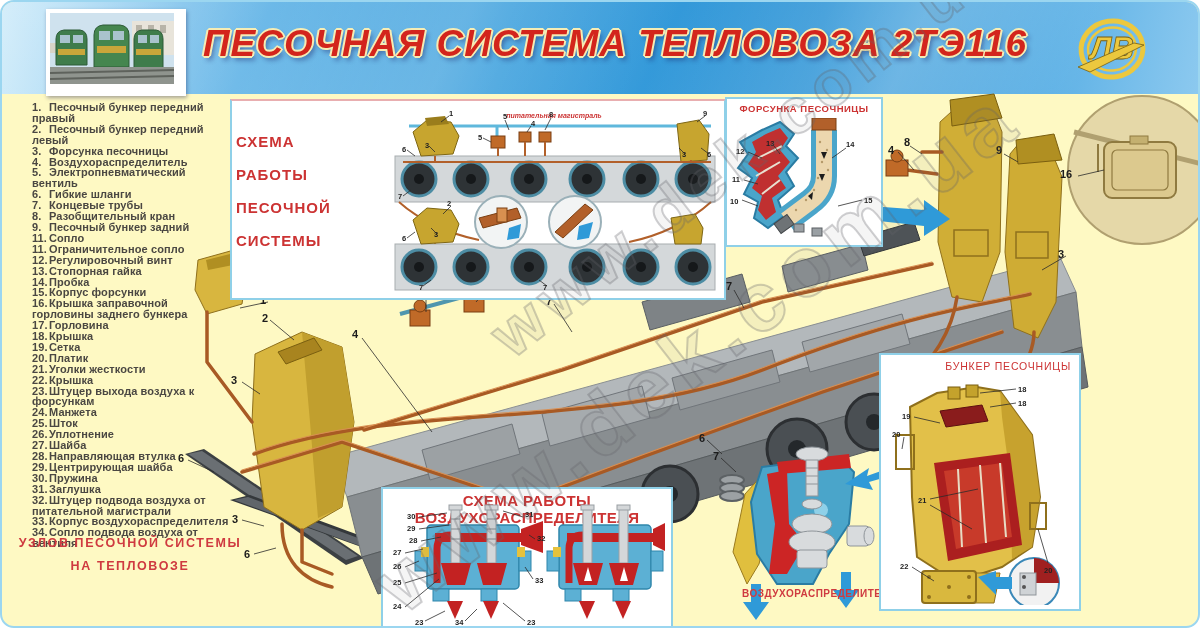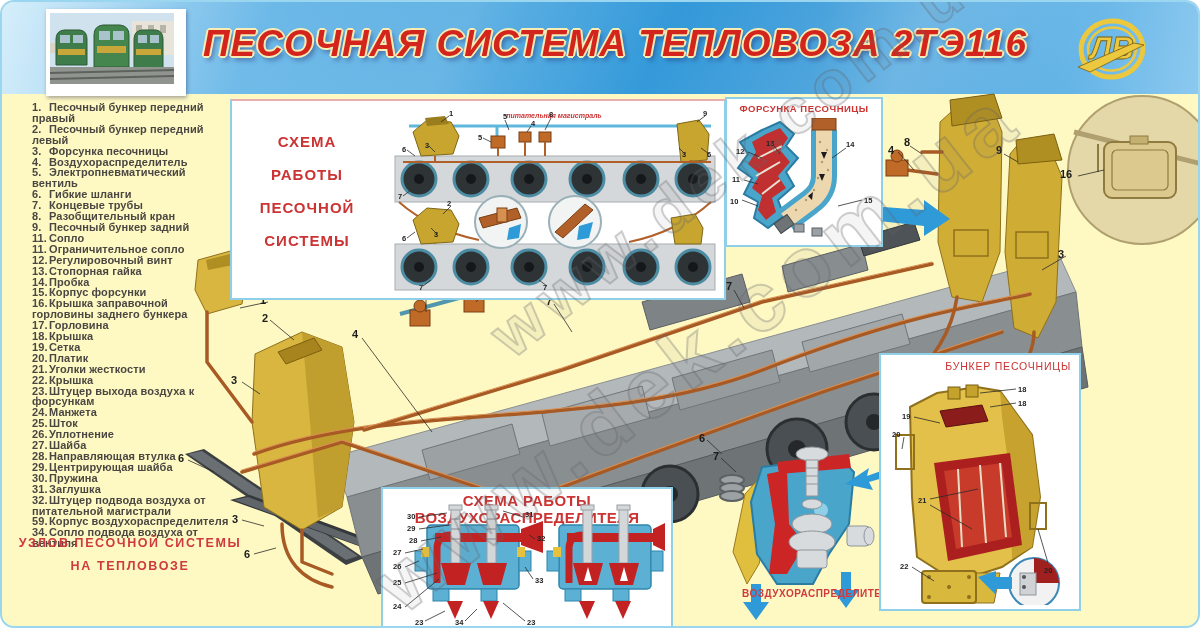--- a/index.html
+++ b/index.html
@@ -38,21 +38,21 @@
     position:absolute;left:16px;top:530px;width:224px;text-align:center;
     color:#cf3a40;font-weight:bold;font-size:12.5px;line-height:23px;letter-spacing:1.6px;
   }
   
   .inset{position:absolute;background:#fff;border:2px solid #8fd0e8;z-index:5;}
   .inset-scheme{left:228px;top:97px;width:492px;height:197px;border-top-color:#e9aeb0;}
   .inset-nozzle{left:723px;top:95px;width:154px;height:146px;}
   .inset-bunker{left:877px;top:351px;width:198px;height:254px;}
   .inset-avr{left:379px;top:485px;width:288px;height:140px;}
   .scheme-title{
-    position:absolute;left:4px;top:24px;width:142px;text-align:center;
+    position:absolute;left:4px;top:24px;width:142px;
     color:#cc3333;font-weight:bold;font-size:15px;line-height:33px;letter-spacing:1px;
   }
   .nozzle-title{position:absolute;left:0;right:0;top:4px;text-align:center;
     color:#cc3333;font-weight:bold;font-size:9.5px;letter-spacing:.5px;}
   .bunker-title{position:absolute;right:8px;top:5px;
     color:#cc3333;font-weight:normal;font-size:10.5px;letter-spacing:.8px;}
   .avr-title{position:absolute;left:0;right:0;top:3px;text-align:center;
     color:#cc3333;font-weight:bold;font-size:15px;letter-spacing:.4px;}
   .avr-caption{position:absolute;left:740px;top:586px;z-index:4;
     color:#cf3a40;font-weight:bold;font-size:10px;letter-spacing:.5px;}
@@ -172,21 +172,21 @@
       <li class="part"><span class="pn">28.</span><span class="pt">Направляющая втулка</span></li>
 
       <li class="part"><span class="pn">29.</span><span class="pt">Центрирующая шайба</span></li>
 
       <li class="part"><span class="pn">30.</span><span class="pt">Пружина</span></li>
 
       <li class="part"><span class="pn">31.</span><span class="pt">Заглушка</span></li>
 
       <li class="part"><span class="pn">32.</span><span class="pt">Штуцер подвода воздуха от питательной магистрали</span></li>
 
-      <li class="part"><span class="pn">59.</span><span class="pt">Корпус воздухораспределителя</span></li>
+      <li class="part"><span class="pn">33.</span><span class="pt">Корпус воздухораспределителя</span></li>
 
       <li class="part"><span class="pn">34.</span><span class="pt">Сопло подвода воздуха от вентиля</span></li>
     </ol>
 
   <div class="location">
     <div>УЗЛОВ ПЕСОЧНОЙ СИСТЕМЫ</div>
     <div>НА ТЕПЛОВОЗЕ</div>
   </div>
 
   <svg class="main-art" width="1196" height="624" viewBox="0 0 1196 624">

